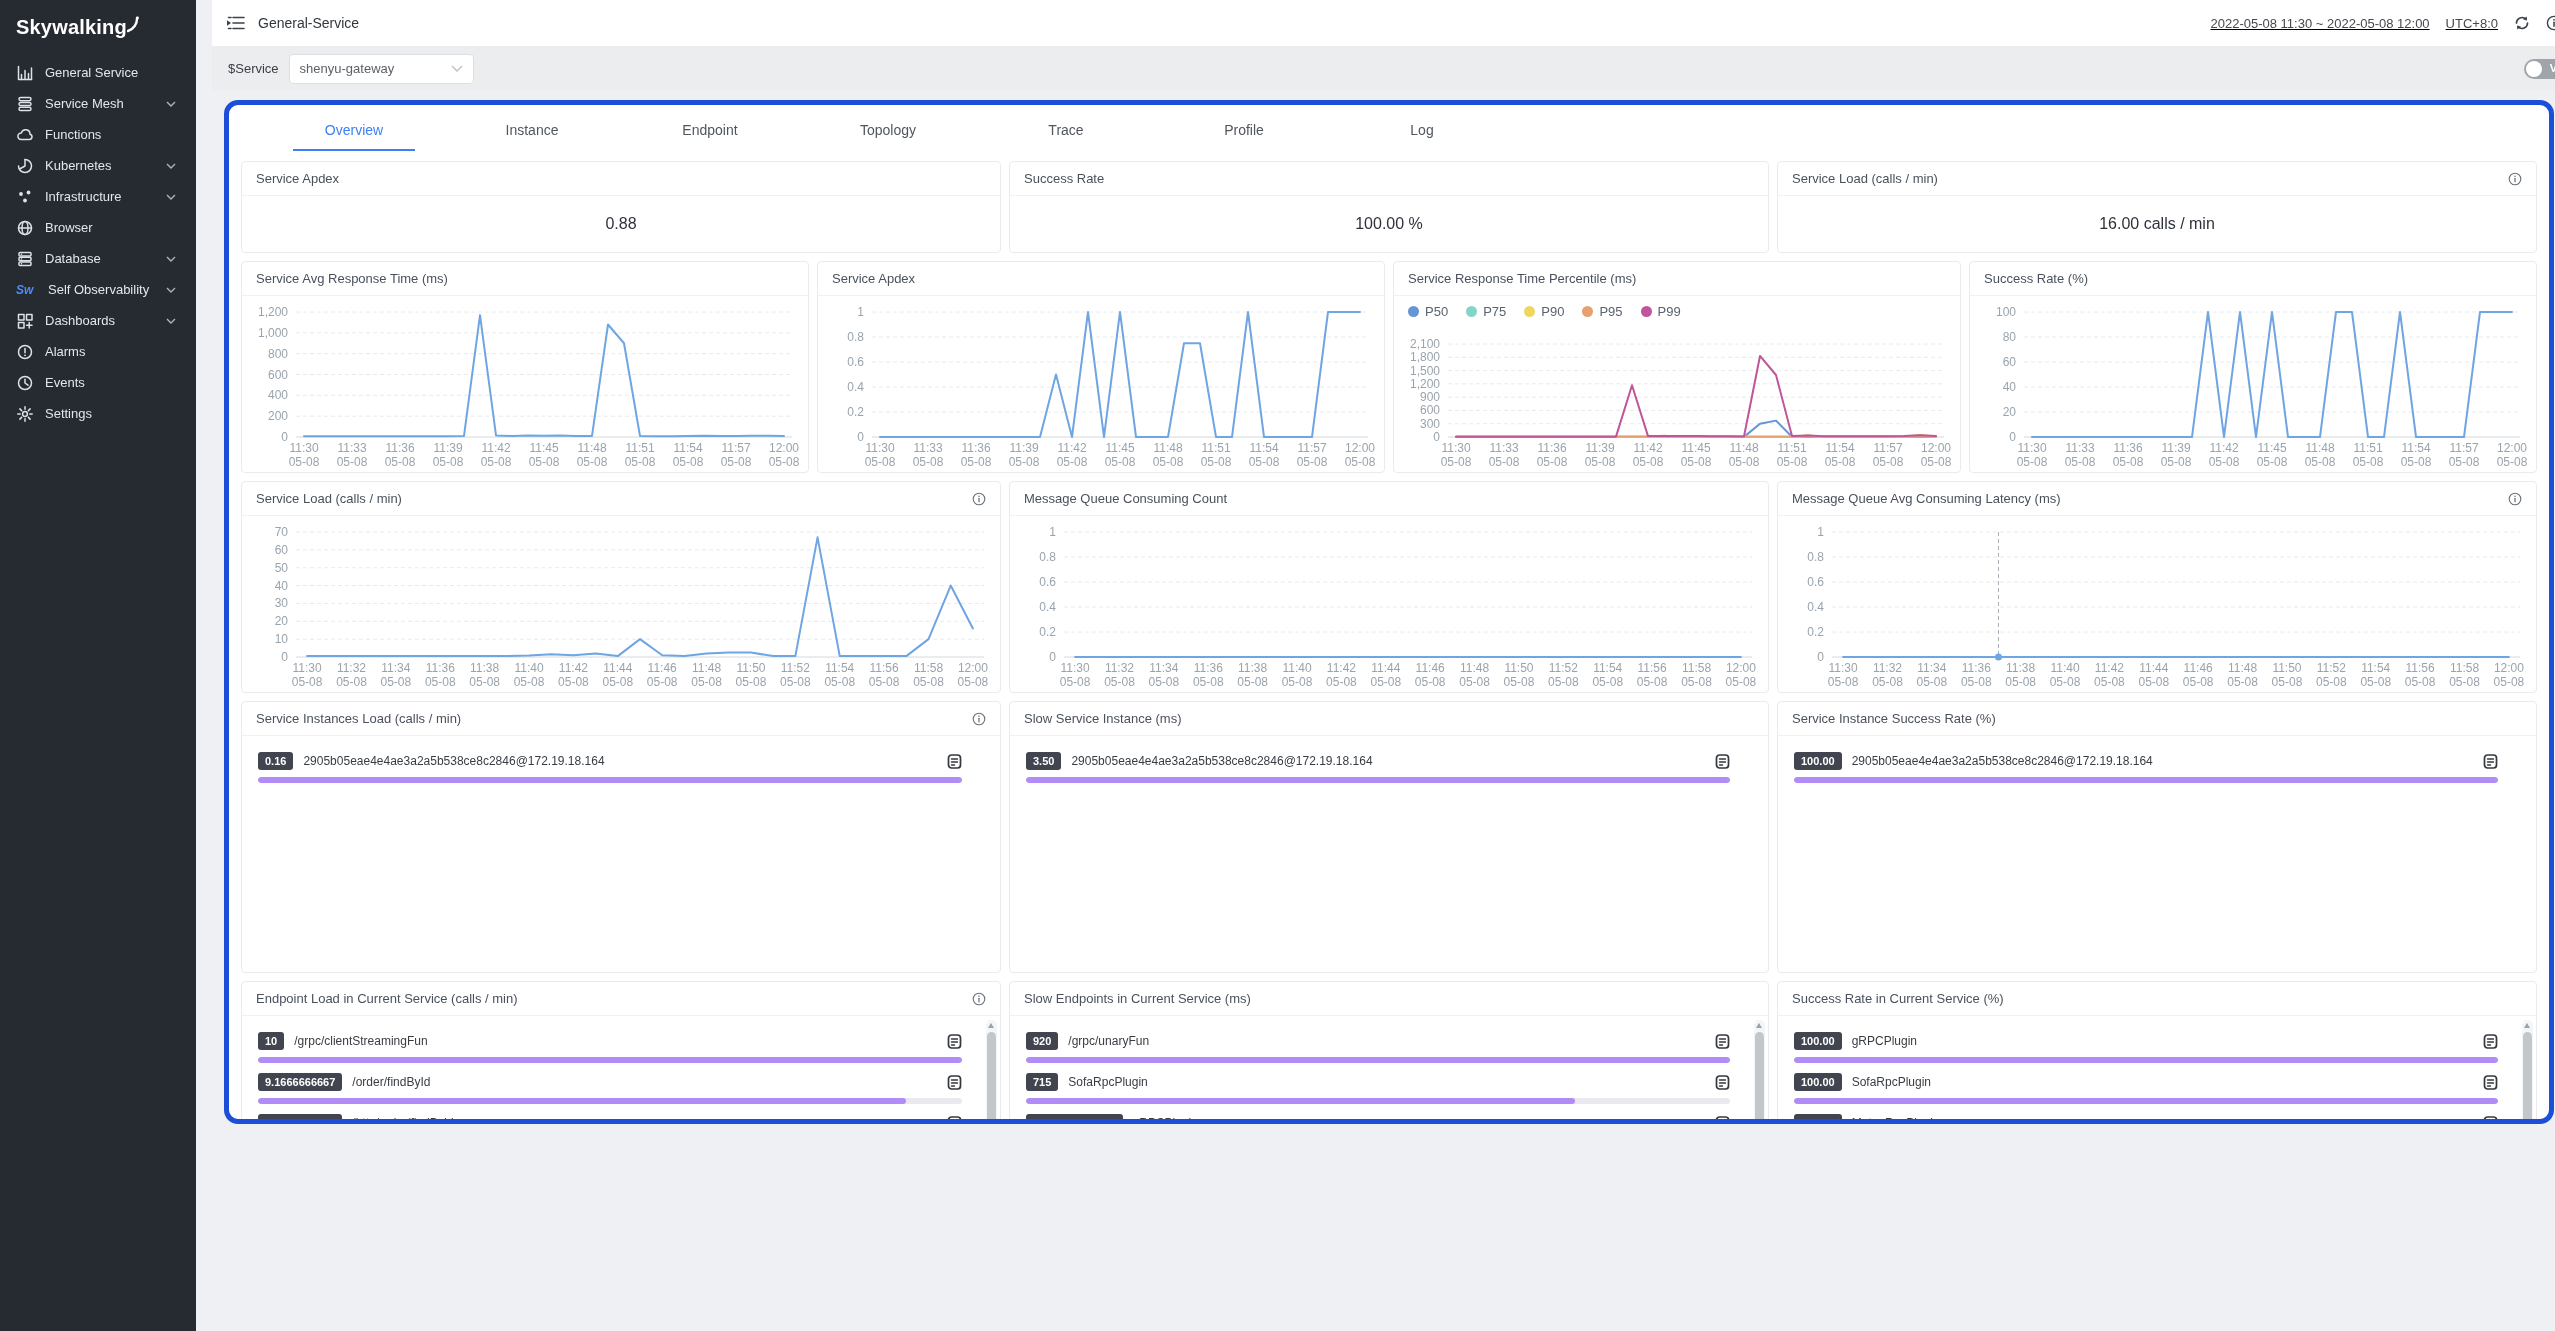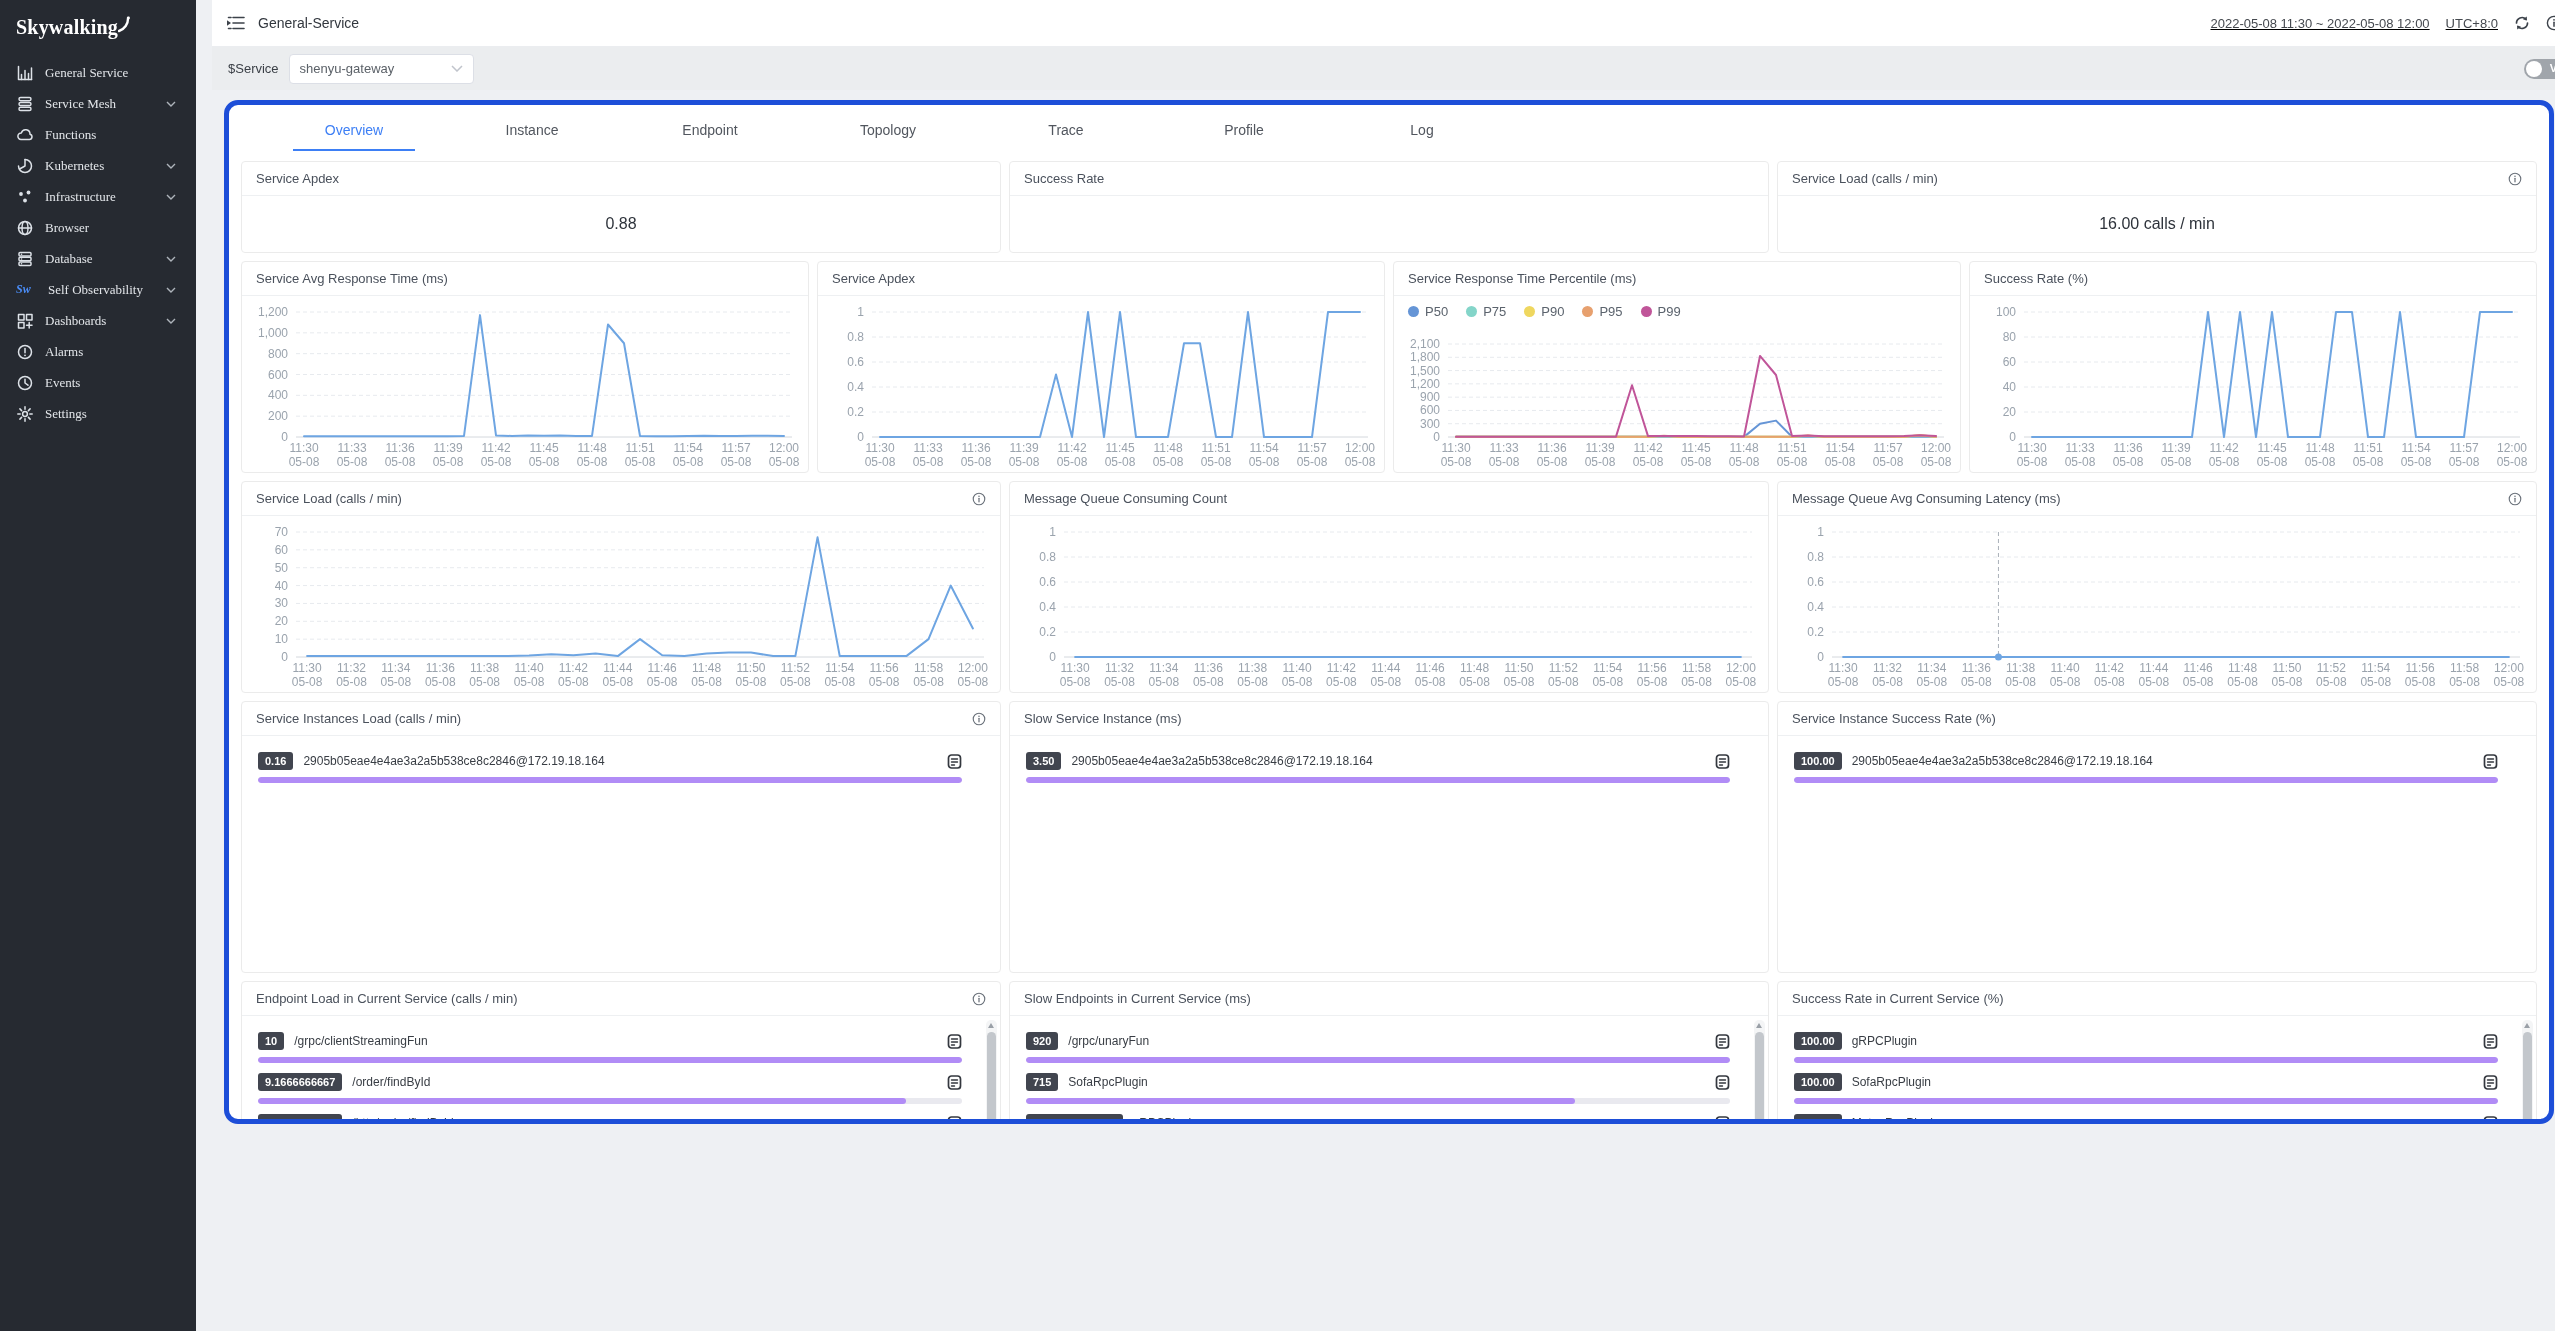--- a/index.html
+++ b/index.html
@@ -1,20 +1,20 @@
 <!DOCTYPE html>
 <html><head>
 <meta charset="utf-8">
 <style>
   * { margin:0; padding:0; box-sizing:border-box; }
   html,body { width:2555px; height:1331px; font-family:"Liberation Sans", sans-serif; background:#eef0f3; overflow:hidden; }
   .app { display:flex; width:2555px; height:1331px; }
 
   
-  .sidebar { width:196px; flex:none; background:#262a31; color:#e8eaed; height:1331px;font-family:Liberation Serif, serif; }
+  .sidebar { width:196px; flex:none; background:#262a31; color:#e8eaed; height:1331px; }
   .logo { padding:16px 0 18px 16px; display:flex; align-items:flex-start; cursor:pointer; }
   .logo-text { font-size:20px; font-weight:700; color:#fff; letter-spacing:.2px; }
   .side-item { display:flex; align-items:center; height:31px; padding:0 20px 0 16px; cursor:pointer; font-size:13px; color:#e3e6ea; }
   .side-item .ic { width:18px; height:18px; margin-right:11px; flex:none; }
   .ic { stroke:#dde2e8; fill:none; stroke-width:1.5; stroke-linecap:round; stroke-linejoin:round; }
   .ic .fill { fill:#dde2e8; stroke:none; }
   .chev { margin-left:auto; width:10px; height:6px; stroke:#aeb4bb; fill:none; stroke-width:1.4; }
   .sw-ic { color:#4a8df8; font-weight:700; font-size:12px; width:18px; margin-right:14px; flex:none; font-style:italic; }
 
   
@@ -257,20 +257,21 @@
           <div class="card stat-card">
             <div class="card-head">
                 <span class="card-title">Service Apdex</span>
               </div>
             <div class="stat-value">0.88</div>
           </div>
           <div class="card stat-card">
             <div class="card-head">
                 <span class="card-title">Success Rate</span>
               </div>
+            <div class="stat-value">100.00 %</div>
           </div>
           <div class="card stat-card">
             <div class="card-head">
                 <span class="card-title">Service Load (calls / min)</span>
               <svg class="info-ic" viewBox="0 0 16 16">
                   <circle cx="8" cy="8" r="6.6" stroke="#6a717a" stroke-width="1.3" fill="none"></circle>
                   <path d="M8 7.2v4" stroke="#6a717a" stroke-width="1.4" stroke-linecap="round"></path>
                   <circle cx="8" cy="4.8" r="0.9" fill="#6a717a"></circle>
                 </svg>
             </div>

